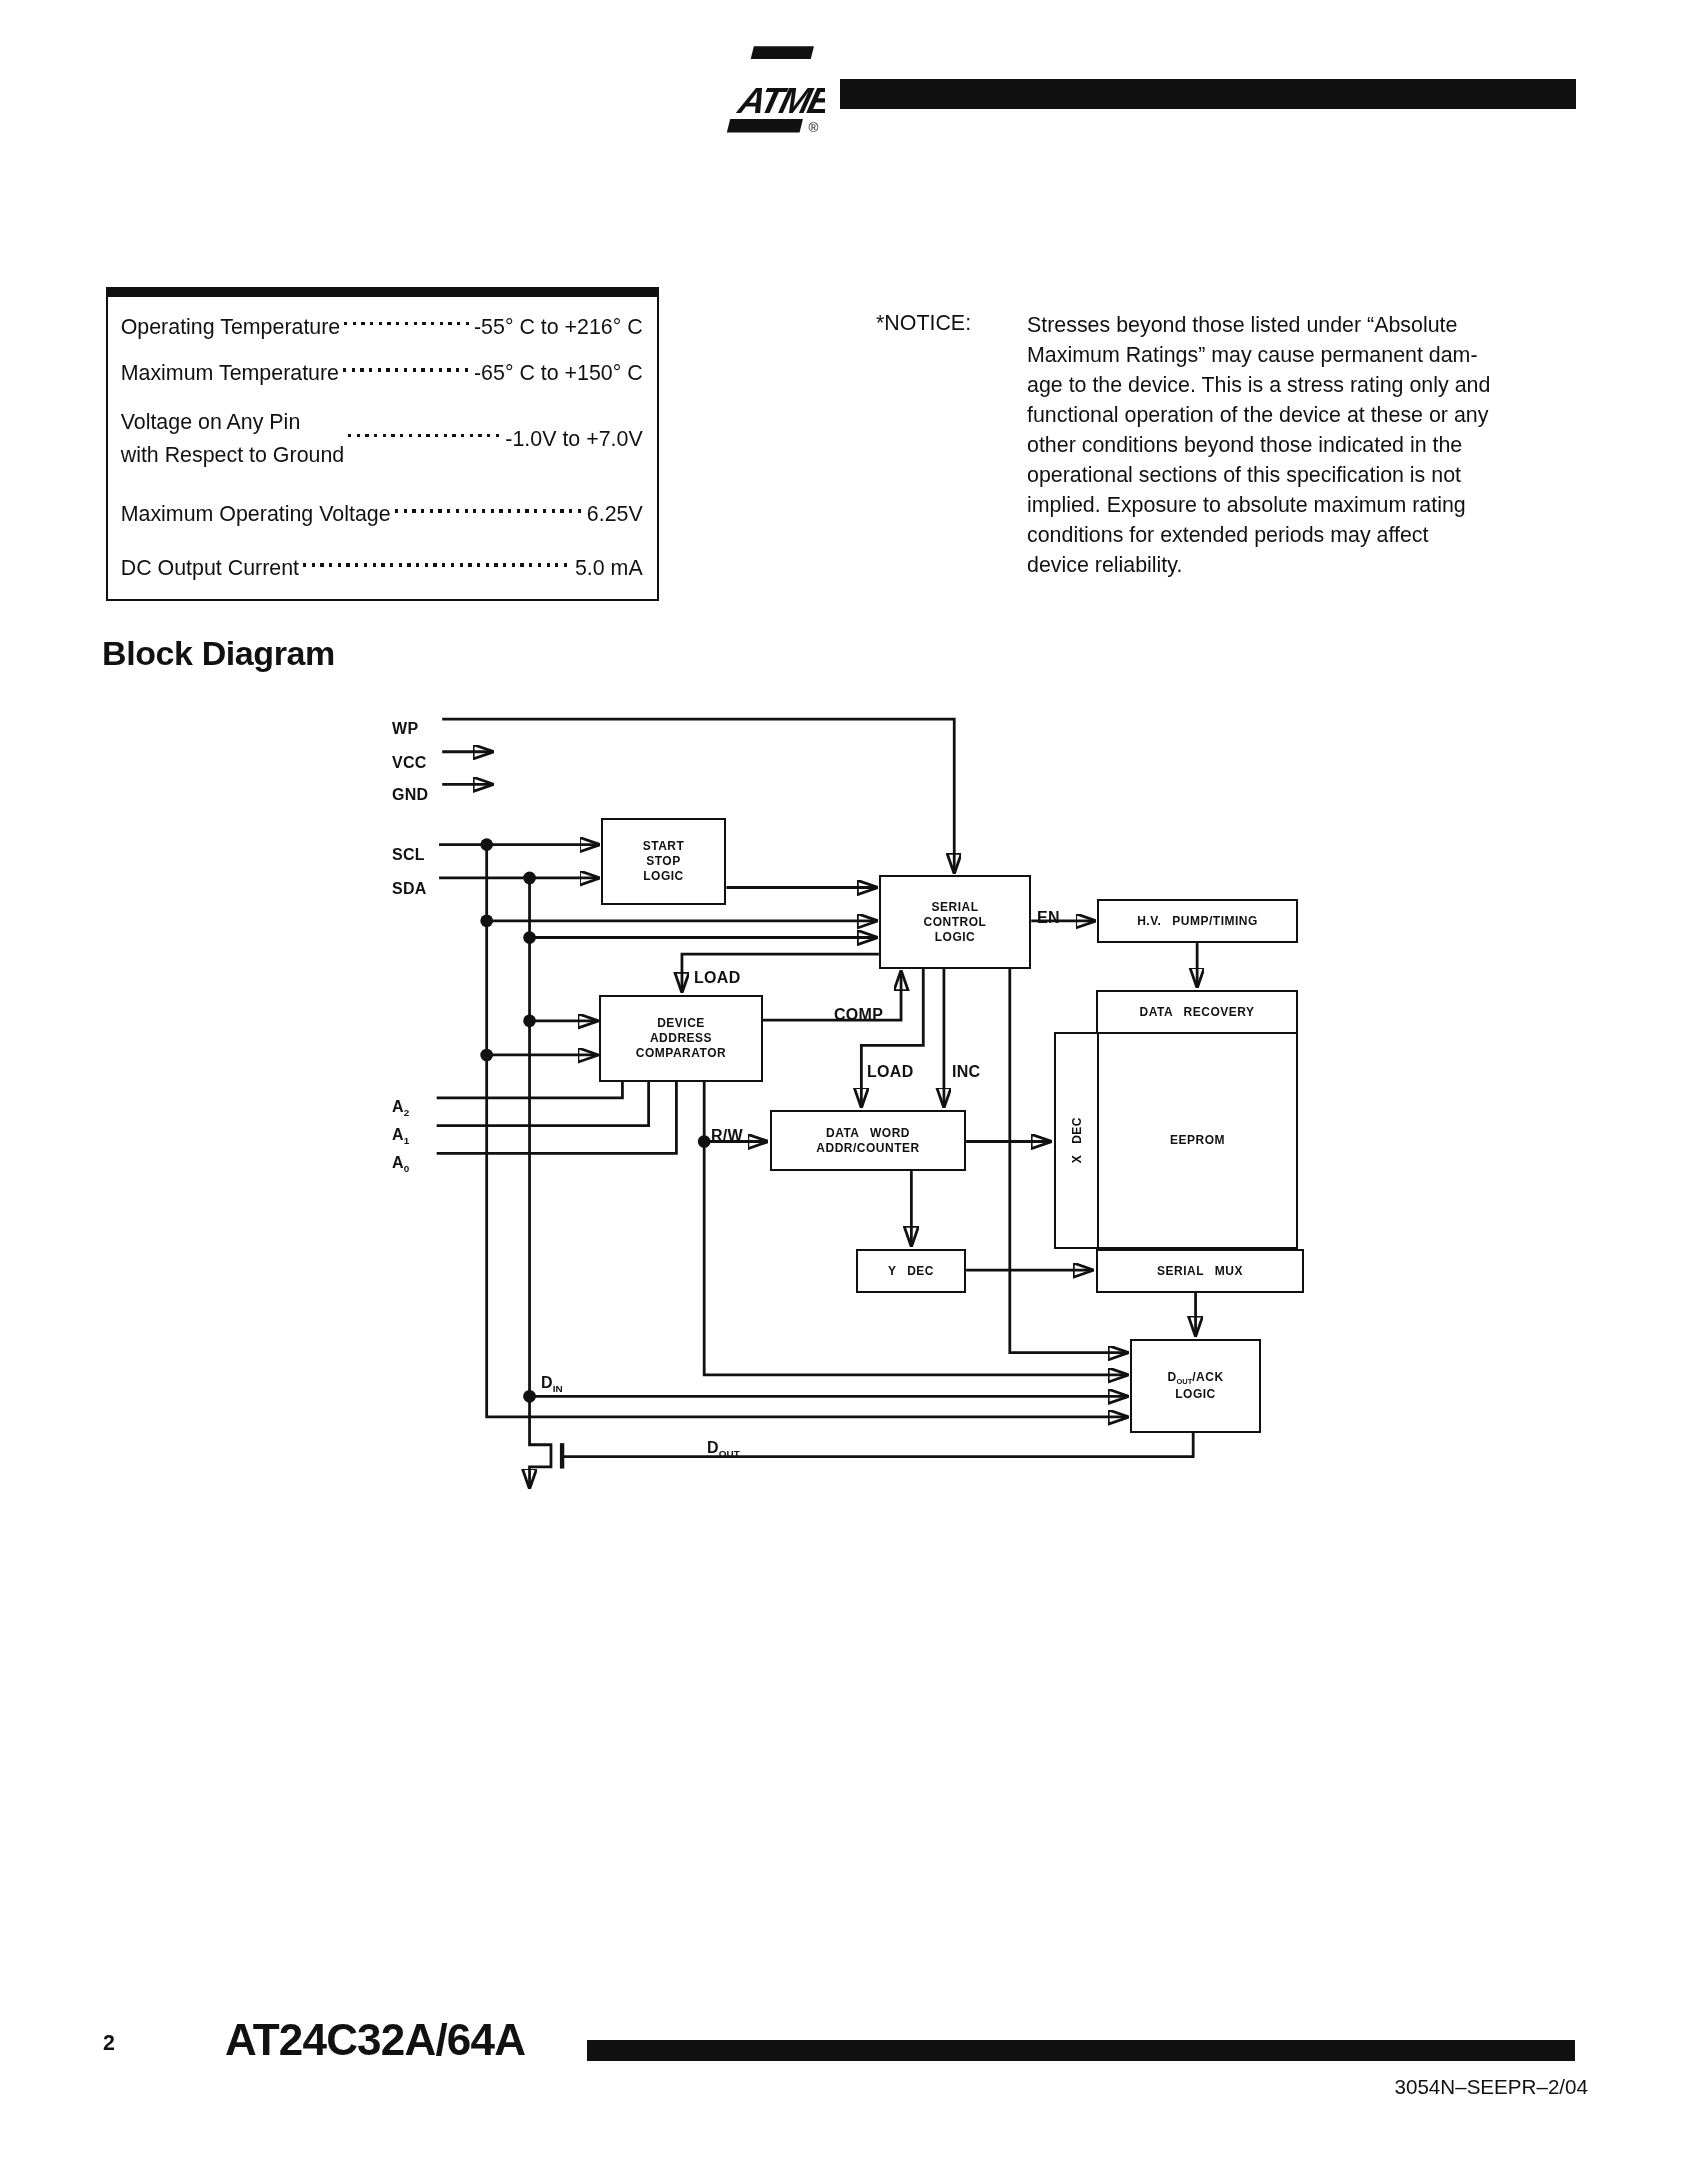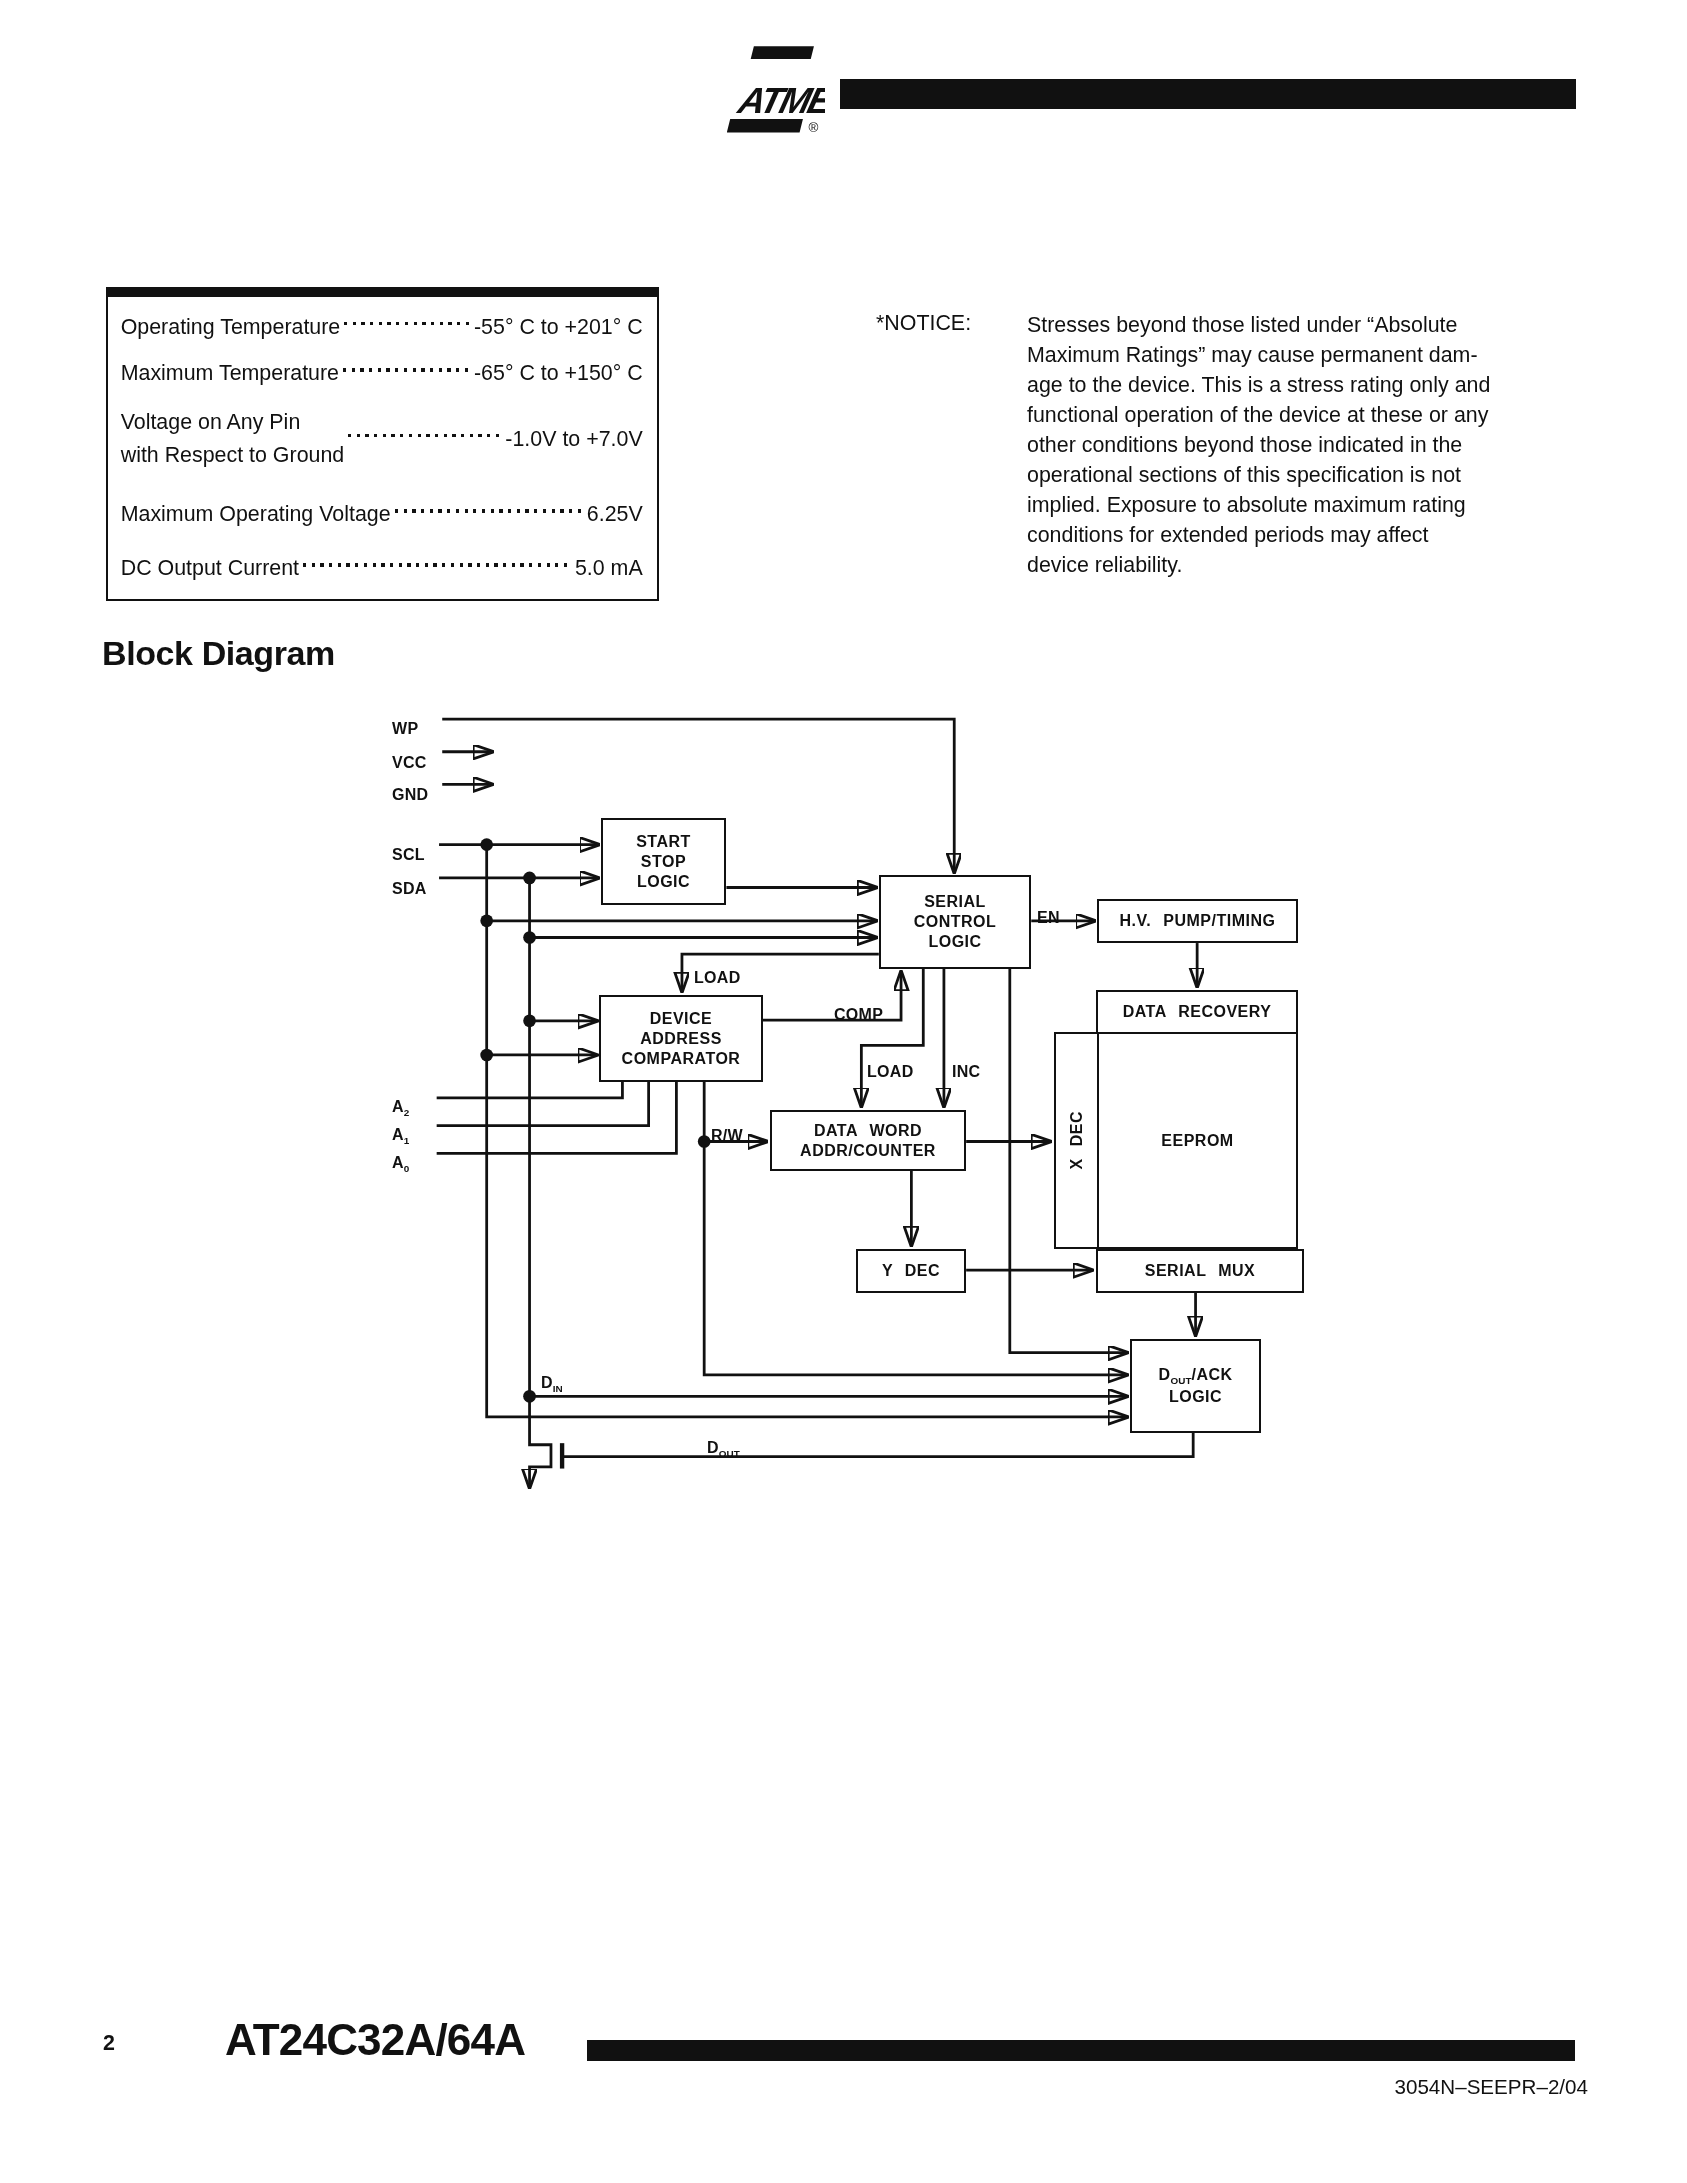--- a/index.html
+++ b/index.html
@@ -20,21 +20,21 @@
   .leader { flex:1; height:3.2px; margin:0 4px 7.1px 4px;
     background-image:repeating-linear-gradient(to right,#111 0 3.2px,transparent 3.2px 8.7px); }
   .rvalue { white-space:nowrap; }
   
   .notice-label { font-size:21.4px; }
   .notice-body { font-size:21.4px; line-height:30px; white-space:pre-line; }
   
   .dbox {
     position:absolute; box-sizing:border-box; border:2.8px solid #111; background:#fff;
     display:flex; align-items:center; justify-content:center; text-align:center;
-    font-size:16px; font-weight:bold; letter-spacing:0.5px; line-height:1.25; word-spacing:7.1px;
+    font-size:12px; font-weight:bold; letter-spacing:0.5px; line-height:1.25; word-spacing:7.1px;
   }
   .dbox .lbl { white-space:pre-line; }
   .vert { writing-mode:vertical-rl; transform:rotate(180deg); }
   .dlabel { position:absolute; font-size:16px; font-weight:bold; letter-spacing:0.3px; white-space:nowrap;margin-top:12px; }
   sub { font-size:0.62em; letter-spacing:0; }
   svg.wires { position:absolute; left:0; top:0; }
   svg.wires path, svg.wires line { fill:none; stroke:#111; stroke-width:3.5px; }
   svg.wires circle { fill:#111; stroke:none; }
   
   .rule { position:absolute; background:#111; }
@@ -52,21 +52,21 @@
     </g>
     <text x="103" y="109" font-size="17" fill="#111">®</text>
   </svg>
   <div class="rule" style="left:840px;top:79px;width:736px;height:30px"></div>
 
 
   <div class="ratings-box">
     <div class="rrow" style="top:13.5px">
       <span class="rlabel">Operating Temperature</span>
       <span class="leader"></span>
-      <span class="rvalue">-55° C to +201° C</span>
+      <span class="rvalue">-55° C to +216° C</span>
     </div>
     <div class="rrow" style="top:60px">
       <span class="rlabel">Maximum Temperature</span>
       <span class="leader"></span>
       <span class="rvalue">-65° C to +150° C</span>
     </div>
     <div class="rrow" style="top:109px">
       <span class="rlabel">Voltage on Any Pin
 with Respect to Ground</span>
       <span class="leader"></span>

